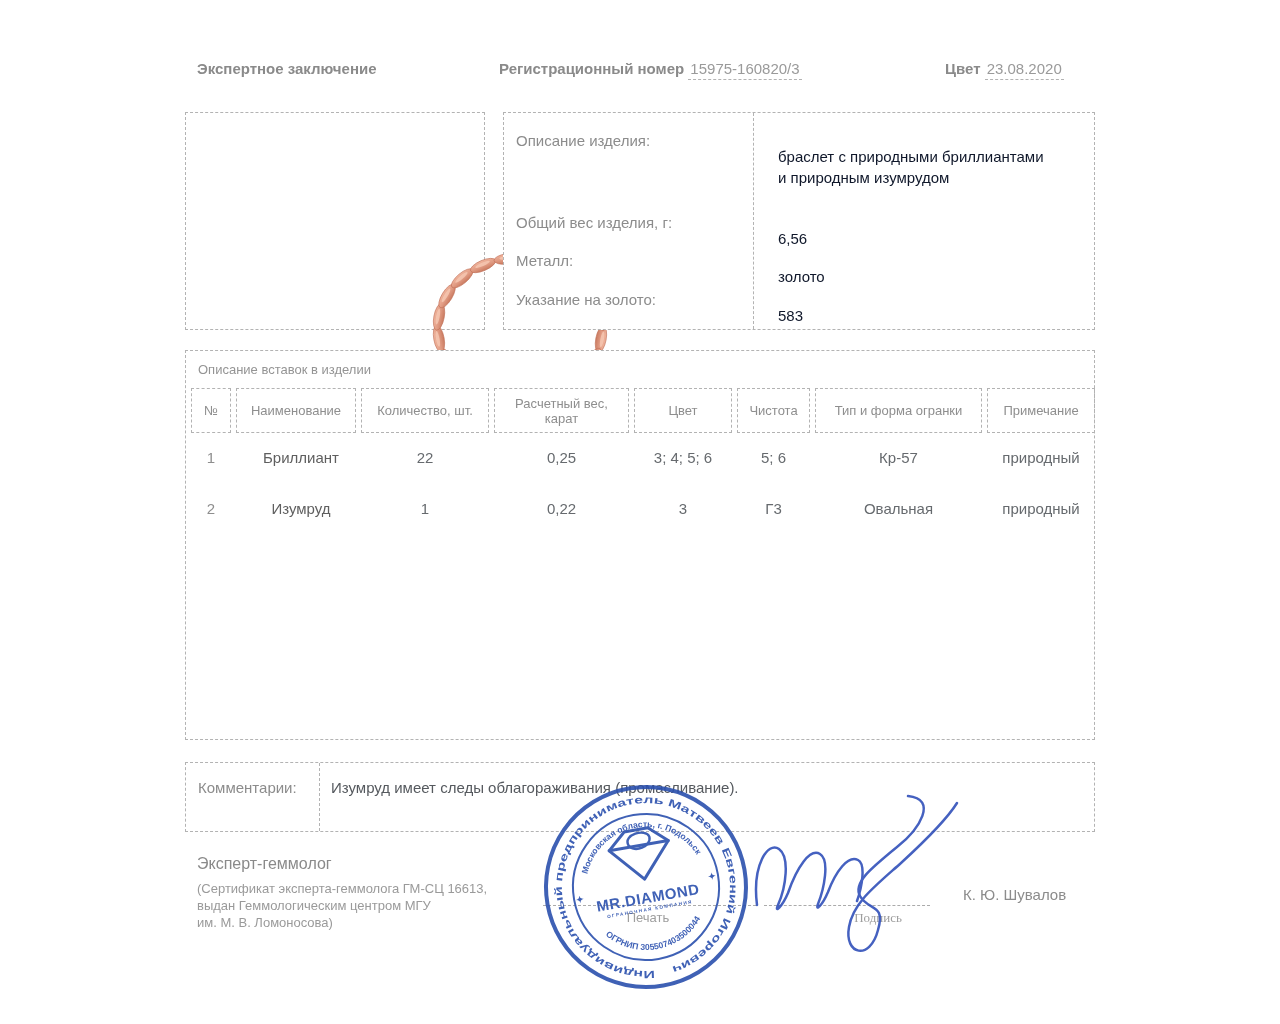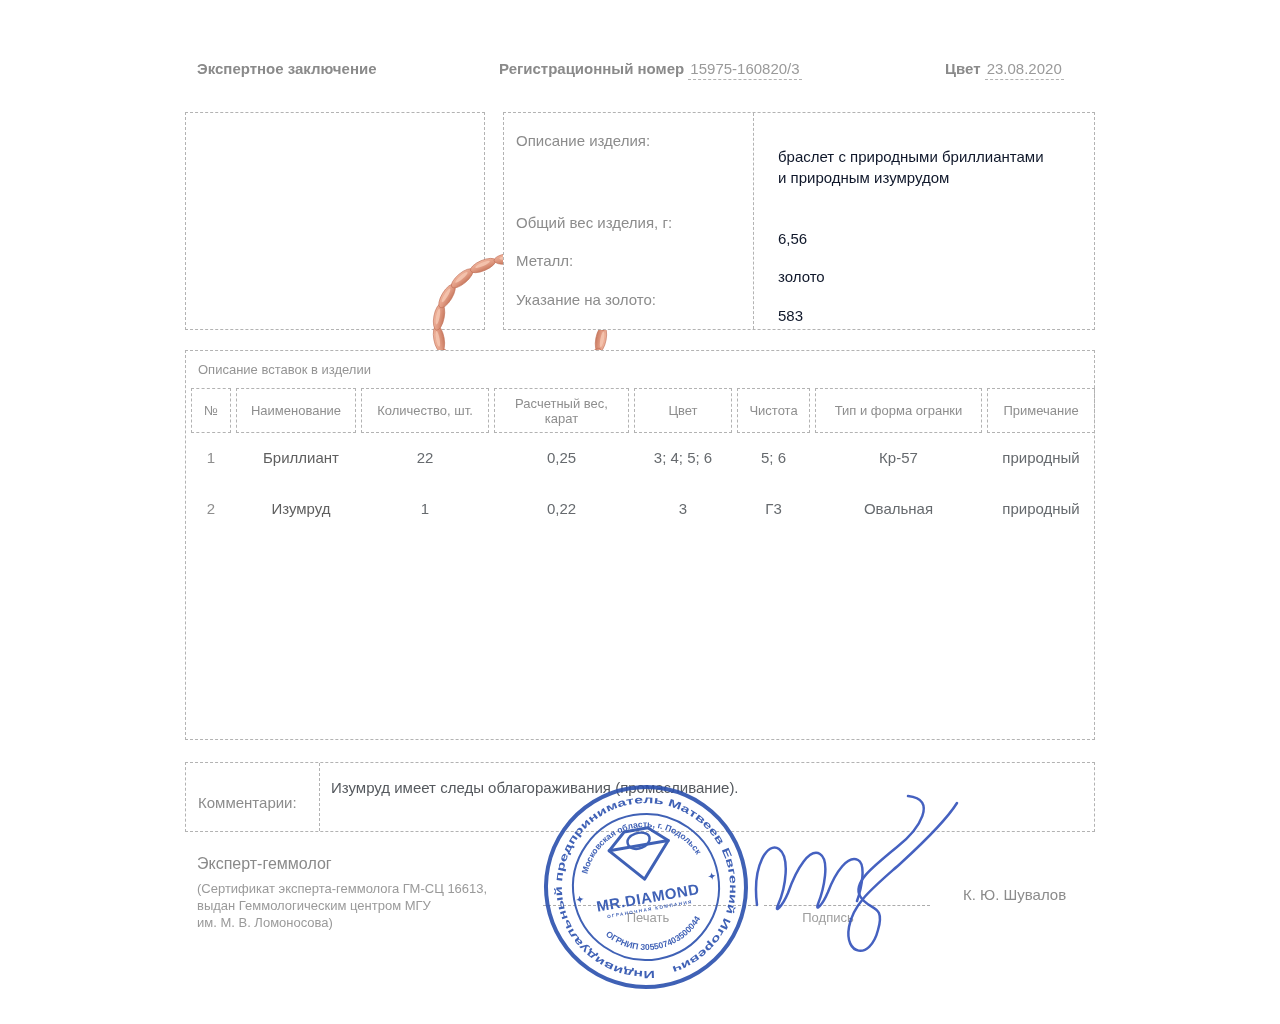--- a/index.html
+++ b/index.html
@@ -22,21 +22,21 @@
   
   .tbl-title { position:absolute; left:12px; top:11px; font-size:13px; color:#949494; }
   .tbl-grid { display:grid; grid-template-columns:40px 120px 128px 135px 98px 73px 167px 108px; column-gap:5px; padding-left:5px; }
   .tbl-head { position:absolute; left:0; top:37px; width:100%; }
   .th-cell { border:1px dashed #b3b3b3; height:45px; display:flex; align-items:center; justify-content:center; text-align:center; font-size:13px; color:#8e8e8e; line-height:15px; padding:2px 4px; }
   .tbl-row { position:absolute; left:0; width:100%; }
   .td-cell { font-size:15px; color:#666a6e; text-align:center; line-height:18px; }
   .td-left { text-align:center; padding-left:10px; }
 
   
-  .cmt-label { position:absolute; left:12px; top:16px; font-size:15px; color:#8c8c8c;margin-top:15px; }
+  .cmt-label { position:absolute; left:12px; top:16px; font-size:15px; color:#8c8c8c; }
   .cmt-value { position:absolute; left:145px; top:16px; right:14px; font-size:15px; color:#55595e; }
   .cmt-divider { position:absolute; left:133px; top:0; bottom:0; border-left:1px dashed #b3b3b3; }
 
   
   .expert-title { position:absolute; left:197px; top:855px; font-size:16px; color:#8a8a8a; }
   .expert-cert { position:absolute; left:197px; top:880px; font-size:13px; color:#9a9a9a; line-height:17px; white-space:pre-line; }
   .caption-line { position:absolute; border-top:1px dashed #ababab; }
   .caption-text { position:absolute; font-size:13px; color:#9e9e9e; text-align:center; }
   .expert-name { position:absolute; left:963px; top:886px; font-size:15px; color:#8c8c8c; }
 
@@ -198,21 +198,21 @@
   </div>
 
   <div class="expert-title">Эксперт-геммолог</div>
   <div class="expert-cert">(Сертификат эксперта-геммолога ГМ-СЦ 16613,
 выдан Геммологическим центром МГУ
 им. М. В. Ломоносова)</div>
 
   <div class="caption-line" style="left:543px; top:905px; width:213px;"></div>
   <div class="caption-line" style="left:764px; top:905px; width:166px;"></div>
   <div class="caption-text" style="left:598px; top:910px; width:100px;">Печать</div>
-  <div class="caption-text" style="left:778px; top:910px; width:100px;">Подпись</div>
+  <div class="caption-text" style="left:828px; top:910px; width:100px;font-family:Liberation Serif, serif;">Подпись</div>
   <div class="expert-name">К. Ю. Шувалов</div>
 
   <svg class="stamp-svg" width="212" height="212" viewBox="0 0 212 212">
     <defs>
       <path id="op" d="M 106,190 A 84,84 0 1 1 106.02,190" fill="none"></path>
       <path id="tp" d="M 46,106 A 60,60 0 1 1 166,106" fill="none"></path>
       <path id="bp" d="M 43,106 A 63,63 0 0 0 169,106" fill="none"></path>
     </defs>
     <g transform="rotate(-10 106 106)">
       <circle cx="106" cy="106" r="100" fill="none" stroke="#2b50ae" stroke-width="4"></circle>

